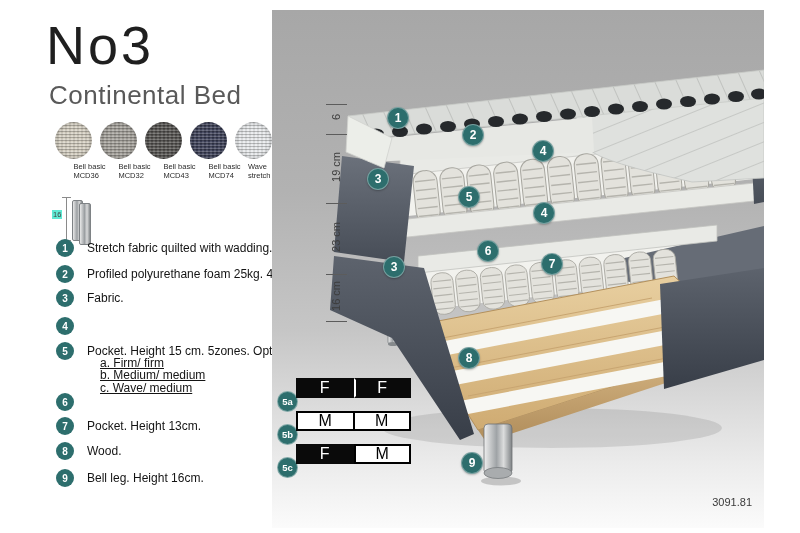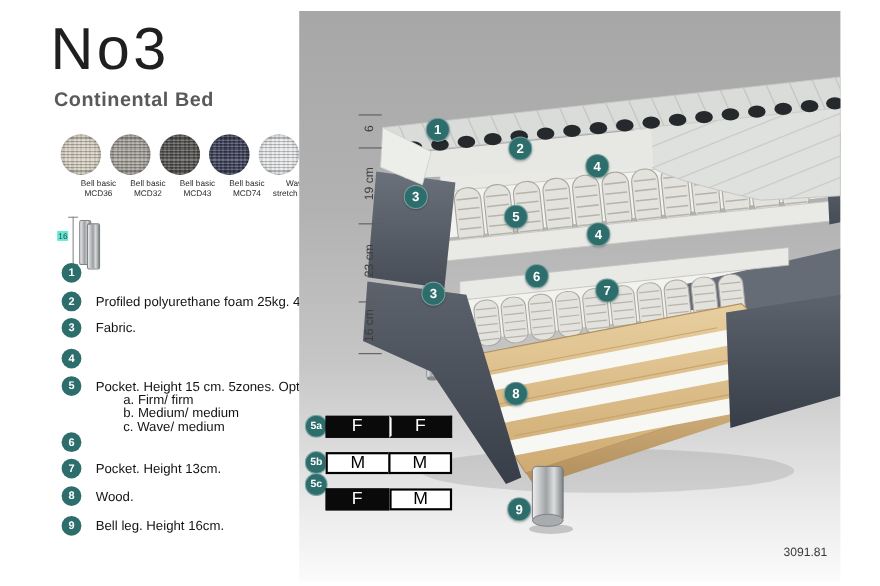--- a/index.html
+++ b/index.html
@@ -2,62 +2,62 @@
 <html><head>
 <meta charset="utf-8">
 <style>
   html,body{margin:0;padding:0;background:#fff;}
   body{width:800px;height:533px;overflow:hidden;font-family:"Liberation Sans",sans-serif;-webkit-font-smoothing:antialiased;}
   #page{position:relative;width:800px;height:533px;background:#fff;}
 
   
   #left-pane{position:absolute;left:0;top:0;width:272px;height:533px;background:#fff;}
   .title{position:absolute;left:46px;top:14px;font-size:54px;font-weight:300;letter-spacing:3px;color:#1f1f1f;}
-  .subtitle{position:absolute;left:49px;top:80px;font-size:18px;font-weight:700;letter-spacing:.5px;color:#595959;}
+  .subtitle{position:absolute;left:49px;top:80px;font-size:26px;font-weight:400;letter-spacing:.5px;color:#595959;}
 
   .swatch-row{position:absolute;left:51px;top:122px;display:flex;}
   .swatch{width:45px;display:flex;flex-direction:column;align-items:center;}
   .swatch-circle{width:37px;height:37px;border-radius:50%;
      background-image:
        repeating-linear-gradient(0deg, rgba(0,0,0,.22) 0 1px, rgba(255,255,255,.18) 1px 2px, transparent 2px 3px),
        repeating-linear-gradient(90deg, rgba(255,255,255,.10) 0 2px, rgba(0,0,0,.08) 2px 4px);
      box-shadow:inset 0 0 4px rgba(0,0,0,.25);}
-  .swatch-label{margin-top:3px;font-size:7.5px;line-height:1.2;color:#2b2b2b;text-align:center;white-space:nowrap;margin-left:32px;}
+  .swatch-label{margin-top:3px;font-size:7.5px;line-height:1.2;color:#2b2b2b;white-space:nowrap;margin-left:32px;}
 
   .leg-icon{position:absolute;left:50px;top:192px;width:60px;height:56px;}
   .dim-vline{position:absolute;left:16px;top:5px;width:1px;height:44px;background:#8a8a8a;}
   .dim-tick{position:absolute;width:9px;height:1px;background:#8a8a8a;left:12px;}
   .leg-num{position:absolute;left:2px;top:18px;font-size:7.5px;color:#444;background:#5eead4;padding:0 1px;}
   .leg-cyl{position:absolute;border-radius:2px;background:linear-gradient(90deg,#e9e9e9,#9b9fa2 45%,#d9dadb 70%,#83878a);border:1px solid #7e8285;}
   .leg-cyl.rear{left:22px;top:8px;width:9px;height:39px;}
   .leg-cyl.front{left:29px;top:11px;width:10px;height:40px;}
 
   .legend-row{position:absolute;left:56px;display:flex;align-items:center;}
   .legend-badge{width:18px;height:18px;border-radius:50%;background:#2d6e6d;color:#fff;
      font-size:10px;font-weight:bold;display:flex;align-items:center;justify-content:center;flex:0 0 18px;}
   .legend-text{margin-left:13px;font-size:12px;color:#141414;white-space:nowrap;}
-  .legend-subs{position:absolute;left:112px;font-size:12px;color:#141414;line-height:12.4px;}
+  .legend-subs{position:absolute;left:100px;font-size:12px;color:#141414;line-height:12.4px;text-decoration:underline;}
 
   
   #panel{position:absolute;left:272px;top:10px;width:492px;height:518px;
      background:linear-gradient(180deg,#a7a7a7 0%,#b2b2b2 35%,#c6c6c6 62%,#ececec 88%,#fbfbfb 100%);}
   #bed-svg{position:absolute;left:0;top:0;}
 
   .ruler-tick{position:absolute;width:21px;height:1px;background:#5c5c5c;}
   .dim-label{position:absolute;width:60px;text-align:center;font-size:11px;color:#3d3d3d;
      transform:rotate(-90deg);transform-origin:center;}
 
   .badge{position:absolute;width:22px;height:22px;border-radius:50%;background:#2d6e6d;
      border:1px solid rgba(255,255,255,.35);box-sizing:border-box;color:#fff;font-size:12px;font-weight:bold;
      display:flex;align-items:center;justify-content:center;box-shadow:0 1px 2px rgba(0,0,0,.25);}
 
   .firm-row{position:absolute;left:24px;width:115px;height:20px;display:flex;}
   .firm-badge{position:absolute;width:21px;height:21px;border-radius:50%;background:#2d6e6d;
      border:1px solid rgba(255,255,255,.4);box-sizing:border-box;color:#fff;font-size:9.5px;font-weight:bold;
-     display:flex;align-items:center;justify-content:center;}
+     display:flex;align-items:center;justify-content:center;margin-top:14px;}
   .firm-cell{flex:1;display:flex;align-items:center;justify-content:center;font-size:16px;color:#000;box-sizing:border-box;}
   .firm-cell.dark{background:#0a0a0a;color:#fff;border:2px solid #0a0a0a;}
   .firm-cell.dark + .firm-cell.dark{border-left:2px solid #fff;}
   .firm-cell.light{background:#fff;border:2px solid #000;}
   .firm-cell.light + .firm-cell.light{border-left:2px solid #000;margin-left:-2px;}
 
   .version{position:absolute;right:12px;top:486px;font-size:11px;color:#3a3a3a;}
 </style>
 </head>
 <body>
@@ -95,20 +95,21 @@
       <div class="dim-tick" style="top:5px;"></div>
       <div class="dim-vline"></div>
       <div class="dim-tick" style="top:48px;"></div>
       <div class="leg-num">16</div>
       <div class="leg-cyl rear"></div>
       <div class="leg-cyl front"></div>
     </div>
 
     <div class="legend-row" style="top:239px;">
       <div class="legend-badge">1</div>
+      <div class="legend-text">Stretch fabric quilted with wadding.</div>
     </div>
     <div class="legend-row" style="top:265px;">
       <div class="legend-badge">2</div>
       <div class="legend-text">Profiled polyurethane foam 25kg. 4cm.</div>
     </div>
     <div class="legend-row" style="top:289px;">
       <div class="legend-badge">3</div>
       <div class="legend-text">Fabric.</div>
     </div>
     <div class="legend-row" style="top:317px;">
@@ -315,21 +316,21 @@
       <div class="firm-badge" style="left:5px;top:367px;">5a</div>
       <div class="firm-row" style="top:368px;">
         <div class="firm-cell dark">F</div>
         <div class="firm-cell dark">F</div>
       </div>
       <div class="firm-badge" style="left:5px;top:400px;">5b</div>
       <div class="firm-row" style="top:401px;">
         <div class="firm-cell light">M</div>
         <div class="firm-cell light">M</div>
       </div>
-      <div class="firm-badge" style="left:5px;top:420px;">5c</div>
+      <div class="firm-badge" style="left:5px;top:433px;">5c</div>
       <div class="firm-row" style="top:434px;">
         <div class="firm-cell dark">F</div>
         <div class="firm-cell light">M</div>
       </div>
     </div>
 
     <div class="version">3091.81</div>
   </div>
 </div>
 

